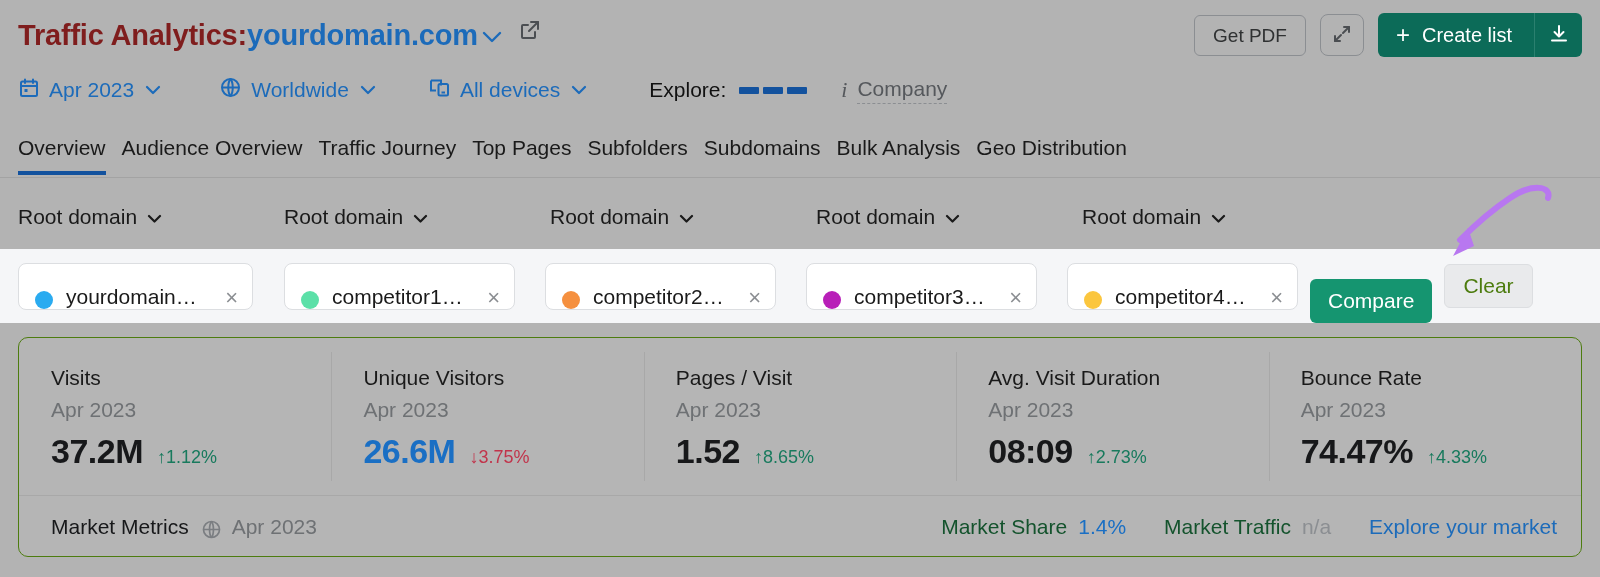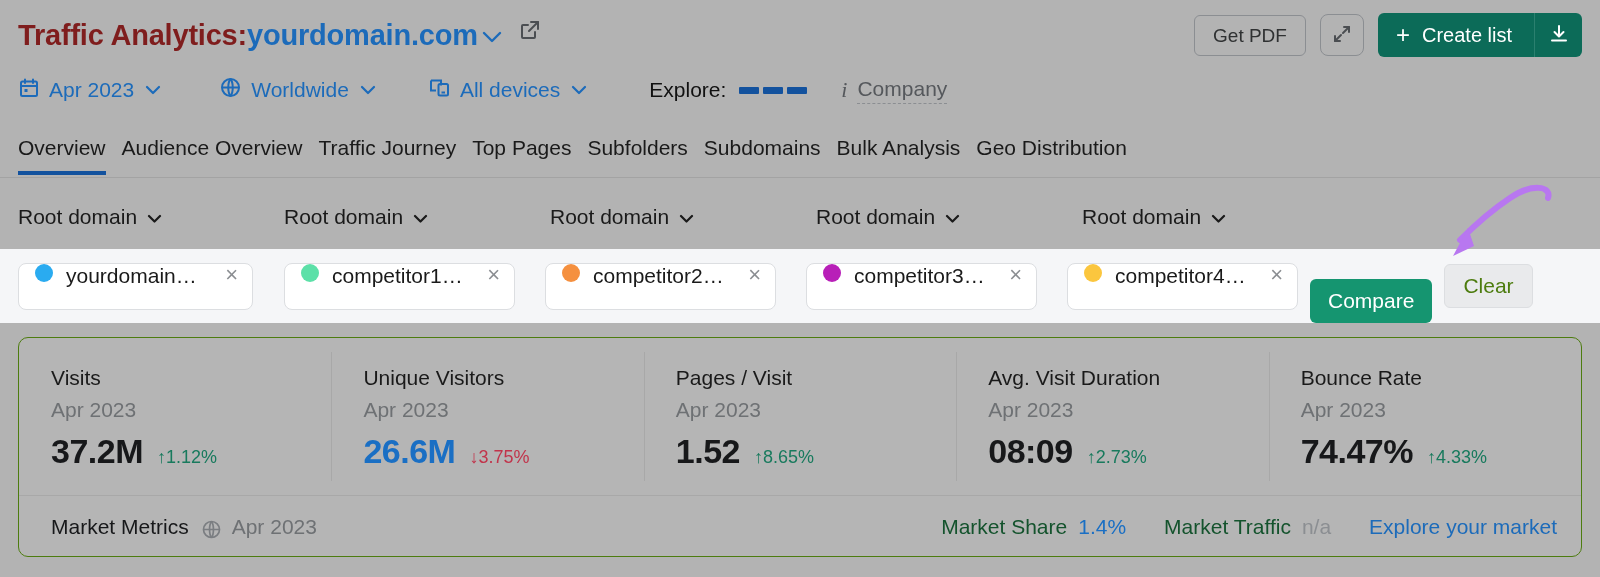--- a/index.html
+++ b/index.html
@@ -100,21 +100,21 @@
   }
   .rootsel .caret { font-size: 15px; font-weight: bold; }
 
   
   .chips-panel {
     position: absolute; left: 0; top: 249px; width: 1600px; height: 74px;
     background: #f5f6f8; display: flex; align-items: center; padding-left: 18px;
   }
   .chip {
     height: 47px; background: #ffffff; border: 1px solid #dcdee1; border-radius: 8px;
-    display: flex; align-items: flex-start; padding: 0 12px 0 16px; gap: 13px;
+    display: flex; align-items: flex-end; padding: 0 12px 0 16px; gap: 13px;
     cursor: pointer;
   }
   .dot { width: 18px; height: 18px; border-radius: 50%; flex: 0 0 18px; }
   .chip-label { font-size: 21px; color: #1a1a1a; white-space: nowrap; }
   .chip-x { color: #8b8e92; font-size: 22px; line-height: 1; padding: 0 2px; cursor: pointer; }
   .btn-compare {
     height: 44px; background: #159570; color: #fff; border: none; border-radius: 6px;
     font-size: 21px; padding: 0 18px; cursor: pointer; margin-top: 30px;
   }
   .btn-clear {

